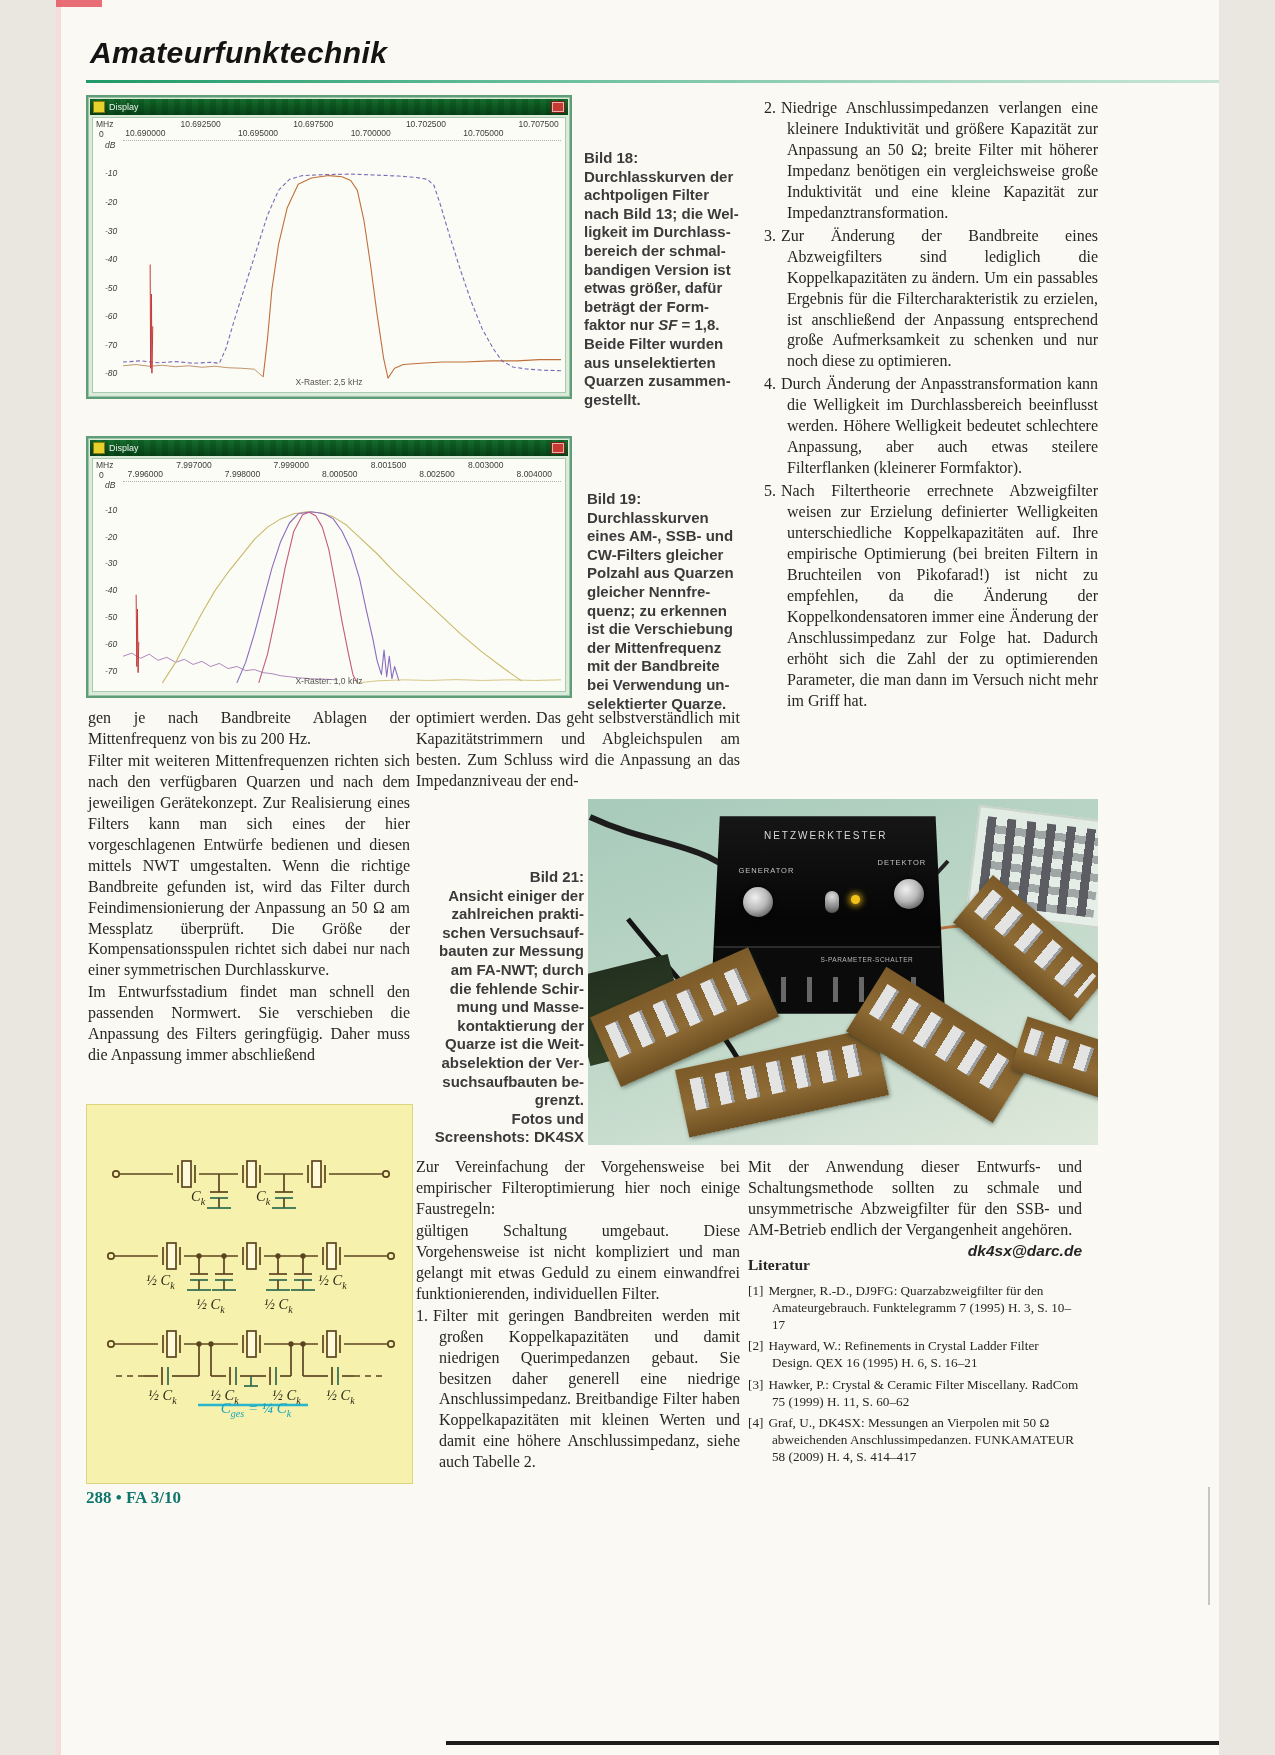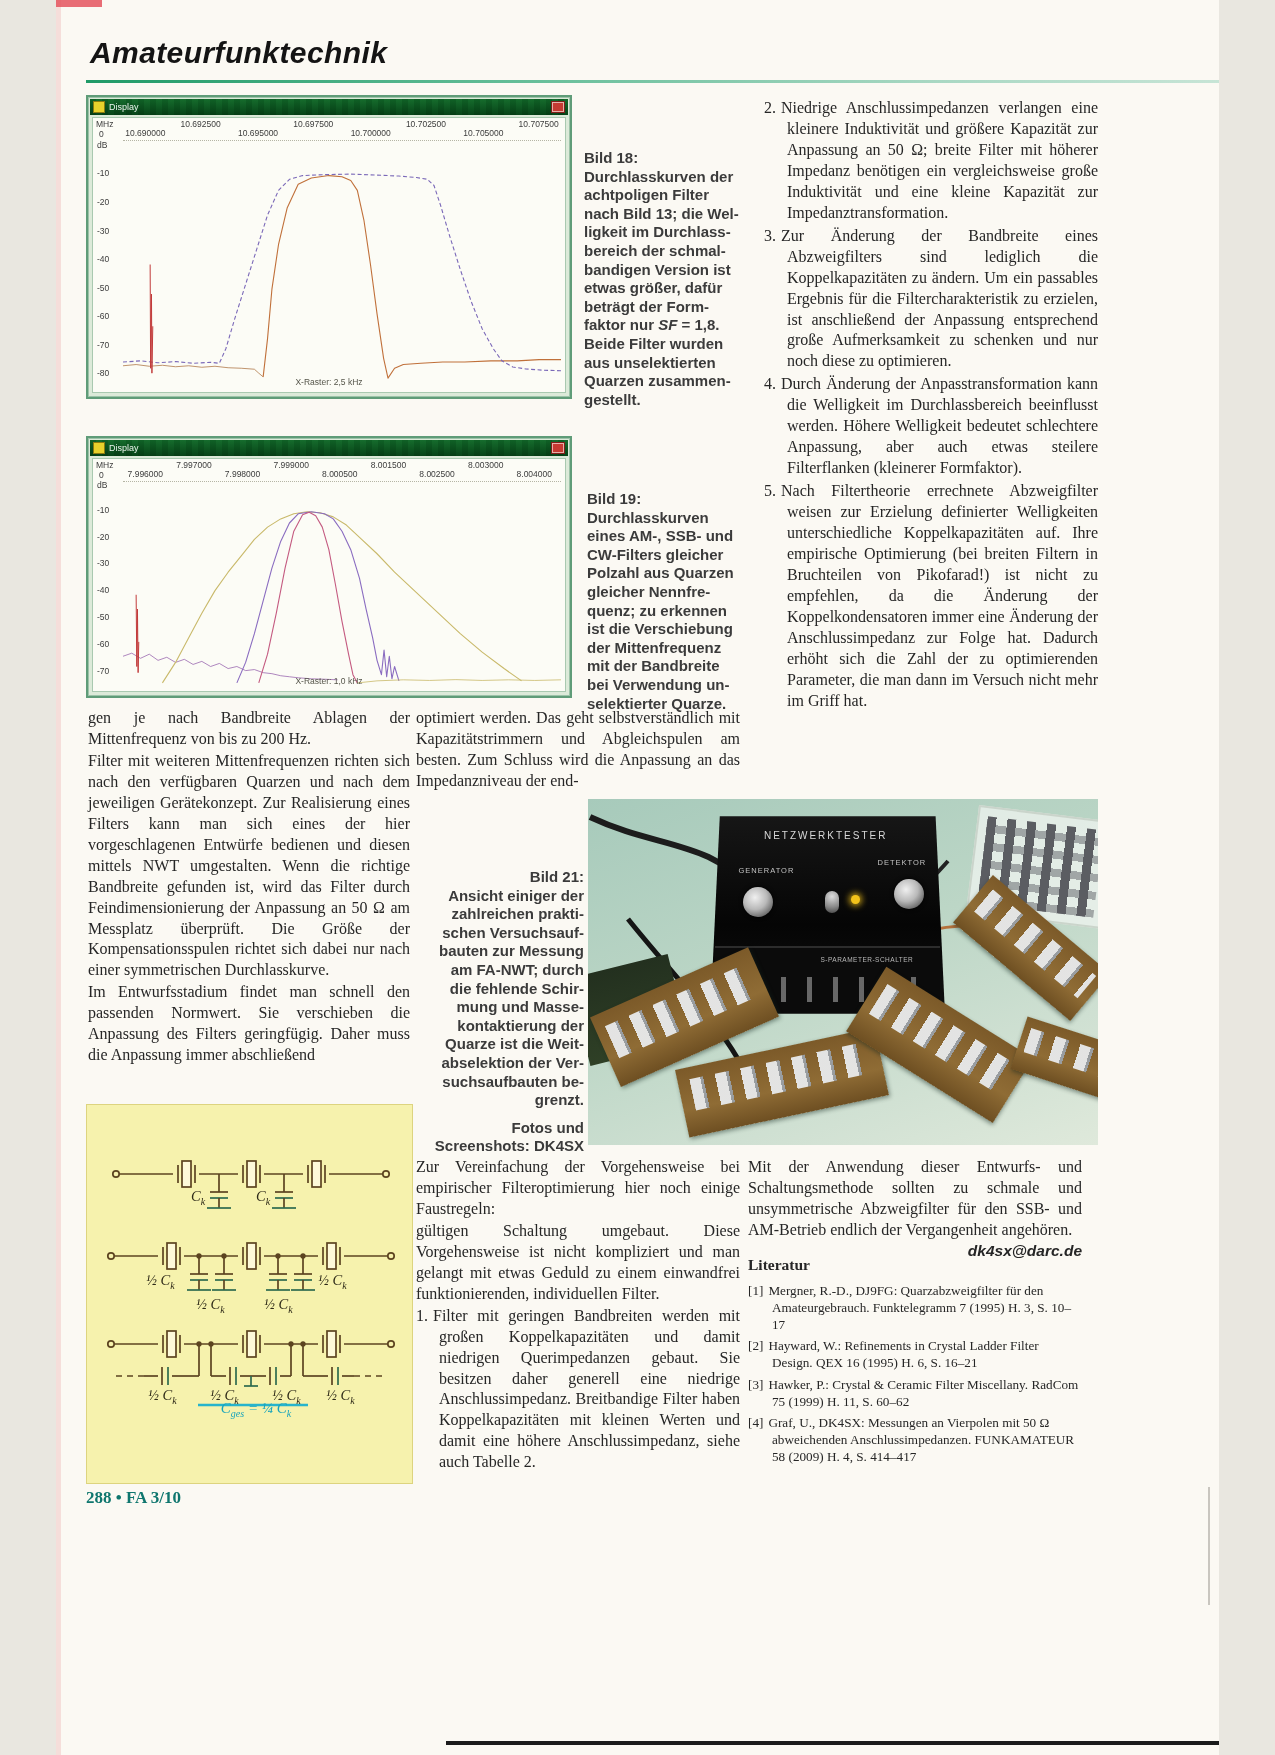--- a/index.html
+++ b/index.html
@@ -29,31 +29,31 @@
   .plotinner{position:absolute;left:4px;top:20px;right:4px;bottom:4px;background:#fcfcf6;border:1px solid #a9c9b0;}
   .xlabels{position:absolute;left:28px;top:1px;right:2px;height:20px;font-family:Liberation Sans, sans-serif;
      font-size:8.5px;color:#3c3c3c;}
   .xlabels .xu,.xlabels .xl{position:absolute;transform:translateX(-50%);white-space:nowrap;}
   .xlabels .xu{top:0;}
   .xlabels .xl{top:9px;}
   .corner-unit{position:absolute;left:3px;top:1px;font-family:"Liberation Sans",sans-serif;font-size:8.5px;color:#3c3c3c;}
   .corner-zero{position:absolute;left:6px;top:11px;font-family:"Liberation Sans",sans-serif;font-size:8.5px;color:#3c3c3c;}
   .ylabels{position:absolute;left:4px;top:22px;bottom:4px;width:24px;font-family:"Liberation Sans",sans-serif;
      font-size:8.5px;color:#3c3c3c;}
-  .ylabels .yl{position:absolute;left:0;transform:translateY(-50%);}
+  .ylabels .yl{position:absolute;left:8px;transform:translateY(-50%);font-style:italic;}
   .curvebox{position:absolute;left:30px;top:22px;right:4px;bottom:4px;border-top:1px dotted #b5b5a5;}
   .curvebox svg{width:100%;height:100%;display:block;}
   .rasterlbl{position:absolute;bottom:5px;left:0;right:0;text-align:center;
      font-family:"Liberation Sans",sans-serif;font-size:8.5px;color:#55554a;}
 
   
   .figcap{font-family:"Liberation Sans",sans-serif;font-weight:700;font-size:15px;line-height:1.24;color:#3b3b3b;}
   .figcap .sf{font-style:italic;}
   .cap-right{text-align:right;}
-  .credit{margin-top:9px;}
+  .credit{margin-top:0;}
 
   
   .col{position:absolute;font-size:16px;line-height:1.31;text-align:justify;}
   .col p{margin:0 0 1px 0;}
   .listitem{padding-left:23px;text-indent:-23px;margin:0 0 2px 0;}
   .listitem .num{padding-right:5px;}
   .closing .email{float:right;font-family:"Liberation Sans",sans-serif;font-weight:700;font-style:italic;font-size:15.5px;}
   .lit-head{font-weight:bold;font-size:15.5px;margin:14px 0 8px 0;text-align:left;}
   .ref{font-size:13.2px;line-height:1.27;padding-left:24px;text-indent:-24px;margin-bottom:5px;text-align:left;}
   .ref .num{padding-right:5px;}

